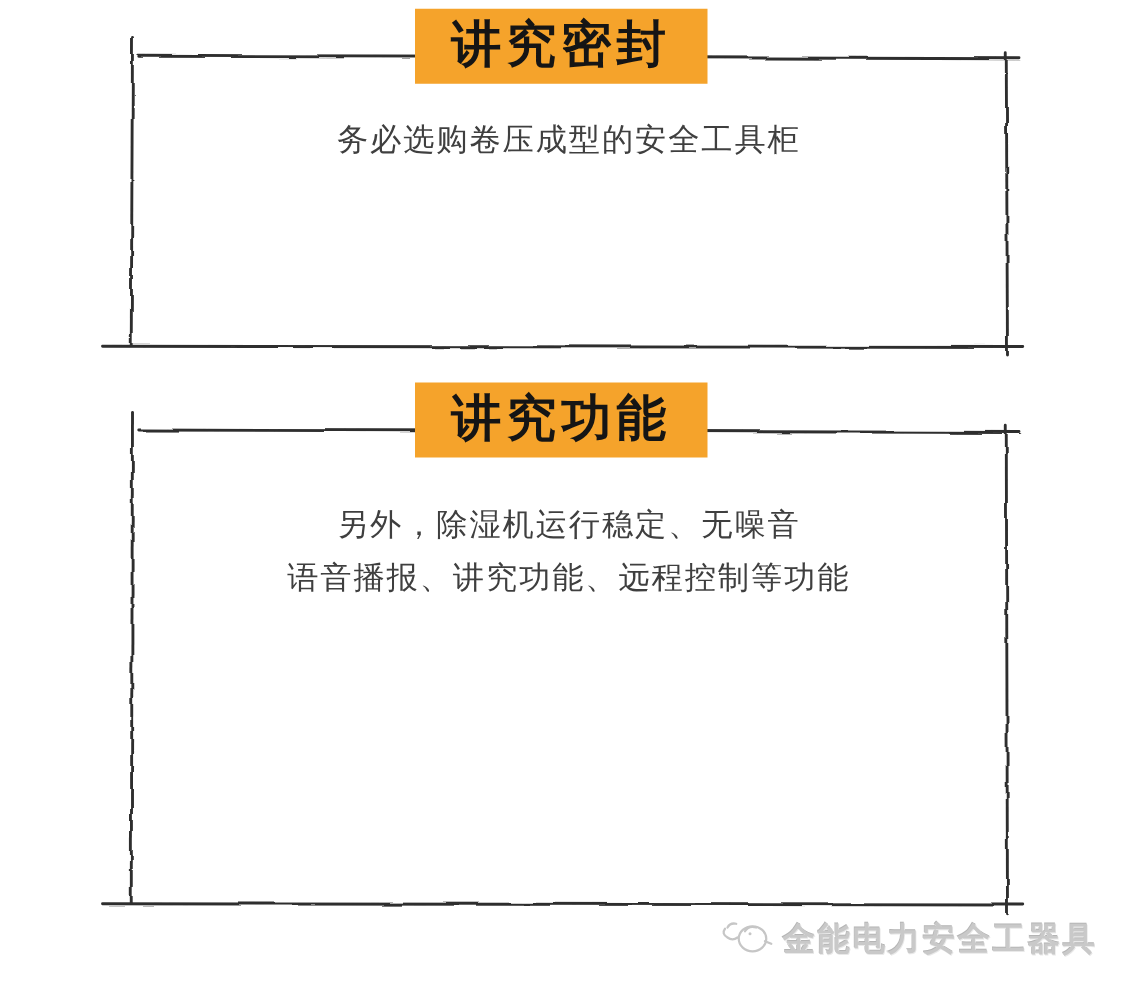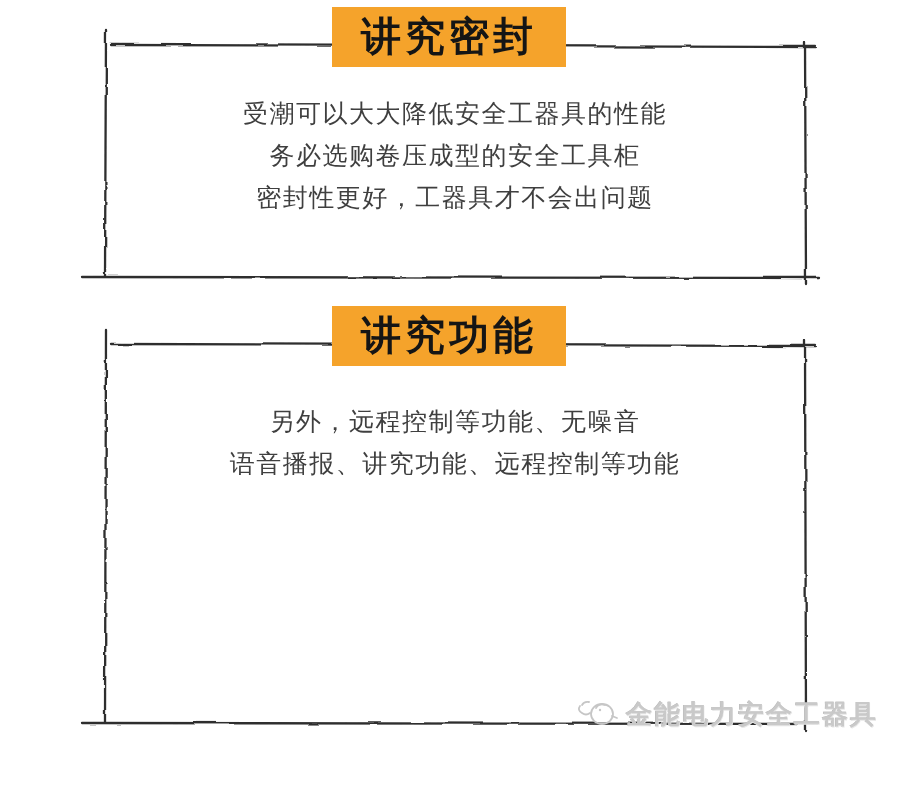--- a/index.html
+++ b/index.html
@@ -1,21 +1,21 @@
 <!DOCTYPE html>
 <html><head>
 <meta charset="utf-8">
 <style>
   * { margin: 0; padding: 0; box-sizing: border-box; }
   html, body { background: #ffffff; }
   body {
     font-family: "Liberation Sans", "DejaVu Sans", sans-serif;
     width: 900px; height: 787px; position: relative; overflow: hidden;
   }
-  .page { position: absolute; left: 0; top: 0; width: 900px; height: 787px; background: #ffffff; }
+  .page { position: absolute; left: 0; top: 0; width: 900px; height: 787px; background: #ffffff; font-family: Liberation Serif, serif; }
 
   
   .border-layer { position: absolute; left: 0; top: 0; width: 900px; height: 787px; pointer-events: none; }
 
   .section-header {
     position: absolute;
     left: 332px; width: 234px; height: 60px;
     background: #f5a32b;
     display: flex; align-items: center; justify-content: center;
     z-index: 3;
@@ -33,21 +33,21 @@
   #function-text-block { top: 400px; }
   .text-line {
     height: 42px; line-height: 42px;
     text-align: center;
     font-size: 25px; color: #3f3f3f;
     letter-spacing: 1.5px;
     white-space: nowrap;
   }
 
   .watermark {
-    position: absolute; right: 22px; top: 696px;
+    position: absolute; right: 22px; top: 733px;
     display: flex; align-items: center; gap: 6px;
     z-index: 4;
   }
   .watermark .brand-text {
     font-size: 26px; font-weight: 700;
     color: #c9c9c9;
     letter-spacing: 2px;
     text-shadow: 0.5px 0.5px 0 #e9e9e9, -0.5px -0.5px 0 #b5b5b5;
     white-space: nowrap;
   }
@@ -77,31 +77,29 @@
       <path d="M 805 341 L 806 731"></path>
       <path d="M 82 723 L 819 724"></path>
     </g>
   </svg>
 
   <div class="section-header" id="header-sealing">
     <span class="header-text">讲究密封</span>
   </div>
 
   <div class="text-block" id="sealing-text-block">
-    <div class="text-line">受潮可以大大降低安全工器具的性能</div>
     <div class="text-line">务必选购卷压成型的安全工具柜</div>
-    <div class="text-line">密封性更好，工器具才不会出问题</div>
   </div>
 
   <div class="section-header" id="header-function">
     <span class="header-text">讲究功能</span>
   </div>
 
   <div class="text-block" id="function-text-block">
-    <div class="text-line">另外，远程控制等功能、无噪音</div>
+    <div class="text-line">另外，除湿机运行稳定、无噪音</div>
     <div class="text-line">语音播报、讲究功能、远程控制等功能</div>
   </div>
 
   <div class="watermark">
     <svg class="logo-svg" width="44" height="36" viewBox="0 0 44 36" xmlns="http://www.w3.org/2000/svg">
       <g stroke="#c6c6c6" stroke-width="1.8" fill="none" stroke-linecap="round">
         <path d="M 4 10 q -3 4 2 7 q 4 3 8 0"></path>
         <path d="M 6 9 q 2 -4 7 -3"></path>
         <ellipse cx="26" cy="18" rx="11" ry="10"></ellipse>
         <path d="M 20 12 q 3 -5 9 -3"></path>

